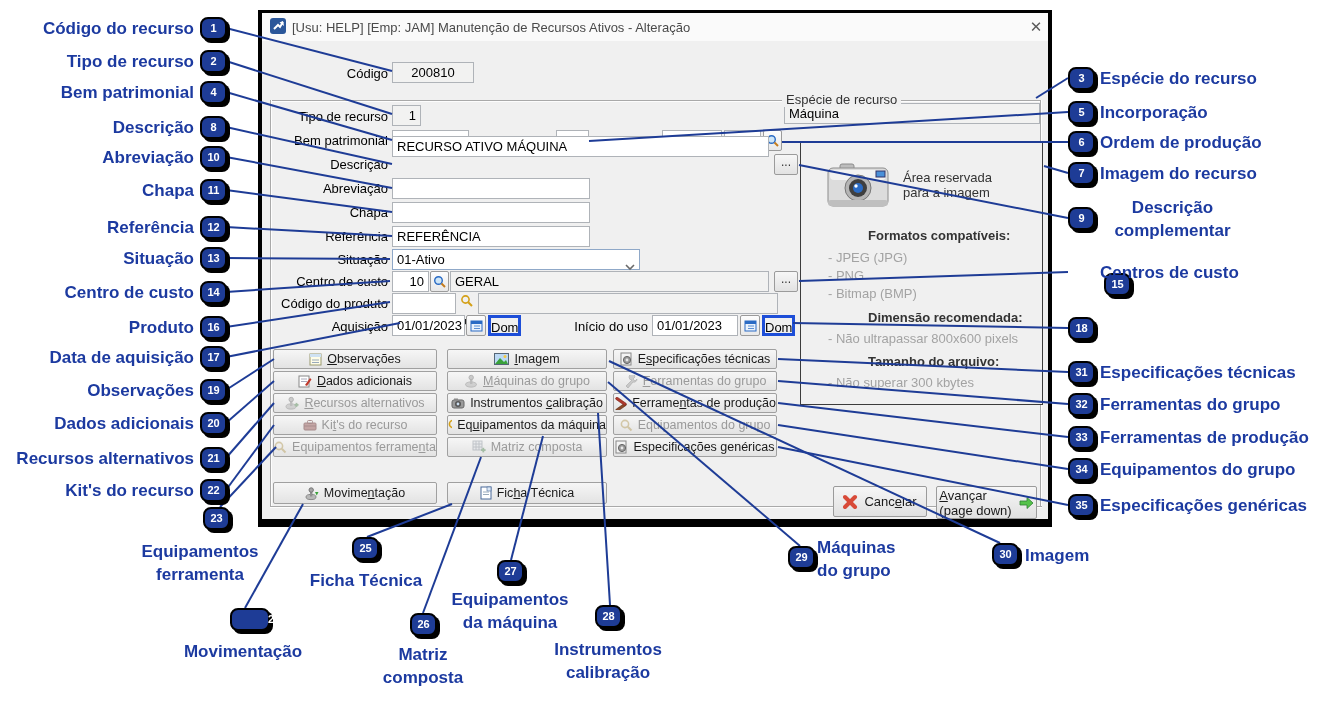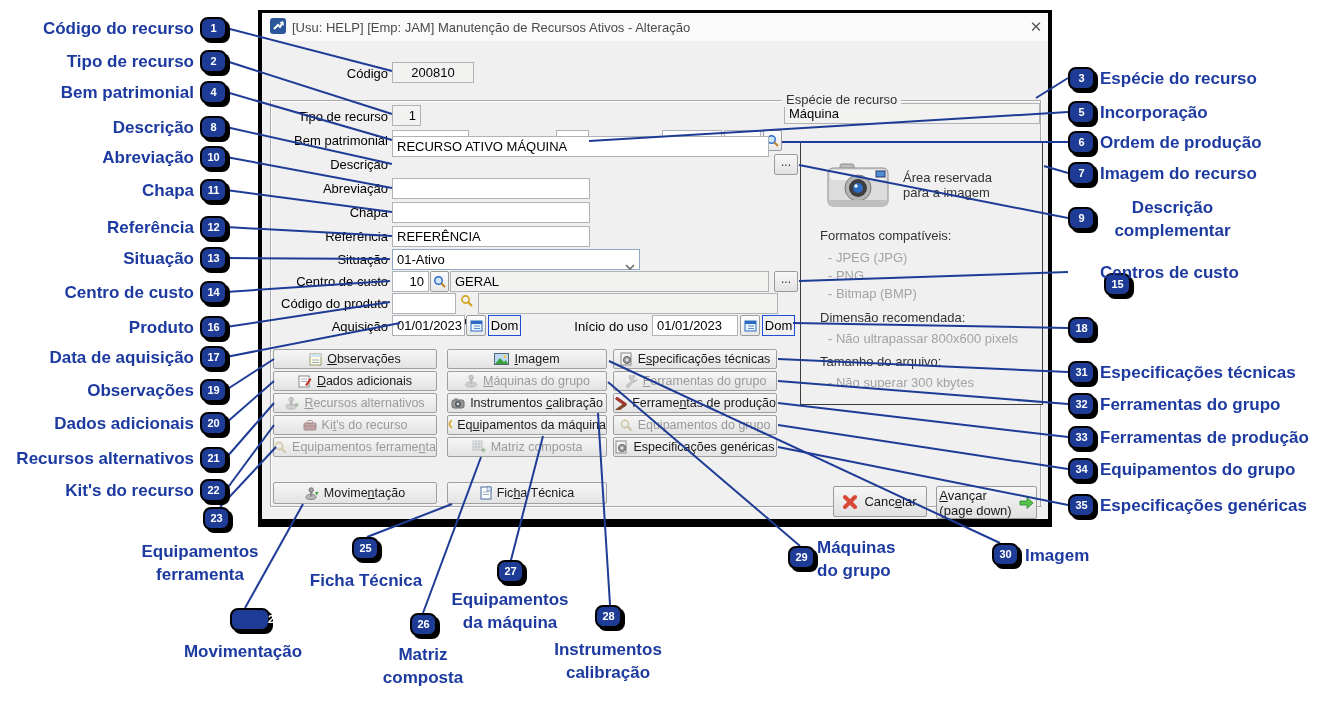--- a/index.html
+++ b/index.html
@@ -26,30 +26,30 @@
   .fld { position:absolute; height:21px; background:#fff; border:1px solid #afb3b8; font-size:13px;
          color:#000; padding:0 4px; line-height:19px; white-space:nowrap; overflow:hidden; }
   .ro  { background:#f2f2f1; }
   .num { text-align:right; }
   .ctr { text-align:center; }
   .dots-btn { position:absolute; height:21px; background:linear-gradient(#f7f7f7,#e2e2e2);
               border:1px solid #9b9b9b; border-radius:2px; font-size:12px; line-height:14px;
               text-align:center; color:#333; }
   .mini-btn { position:absolute; height:21px; width:19px; background:linear-gradient(#fdfdfd,#e8e8e8);
               border:1px solid #9b9b9b; border-radius:2px; display:flex; align-items:center; justify-content:center; }
-  .dom-box { position:absolute; height:21px; width:33px; background:#f0f0f0; border:1px solid #1d4ed8;
+  .dom-box { position:absolute; height:21px; width:33px; background:#f0f0f0; border:3px solid #1d4ed8;
              font-size:13px; text-align:center; line-height:19px; color:#000; }
   .select { position:absolute; height:21px; background:#fff; border:1px solid #8fa8c8; font-size:13px;
             padding:0 4px; line-height:19px; }
   .select .chev { position:absolute; right:4px; top:7px; }
 
   
   .panel { position:absolute; left:800px; top:142px; width:243px; height:263px; border:1px solid #3c3c3c; background:#f0f0f0; }
   .p-txt { position:absolute; font-size:13px; white-space:pre-line; }
-  .p-head { color:#333; font-weight:normal; }
+  .p-head { color:#333; font-weight:bold;margin-left:48px; }
   .p-item { color:#a3a3a3; }
 
   
   .btn { position:absolute; height:20px; background:linear-gradient(#f6f6f6,#e3e3e3);
          border:1px solid #a0a0a0; border-radius:2px; font-size:12.5px; color:#1a1a1a;
          display:flex; align-items:center; justify-content:center; gap:5px; white-space:nowrap; overflow:hidden; }
   .btn.big { height:22px; }
   .btn.dis { color:#9a9a9a; }
   .btn.dis svg { opacity:.5; filter:grayscale(55%); }
   .btn u { text-decoration:underline; }

